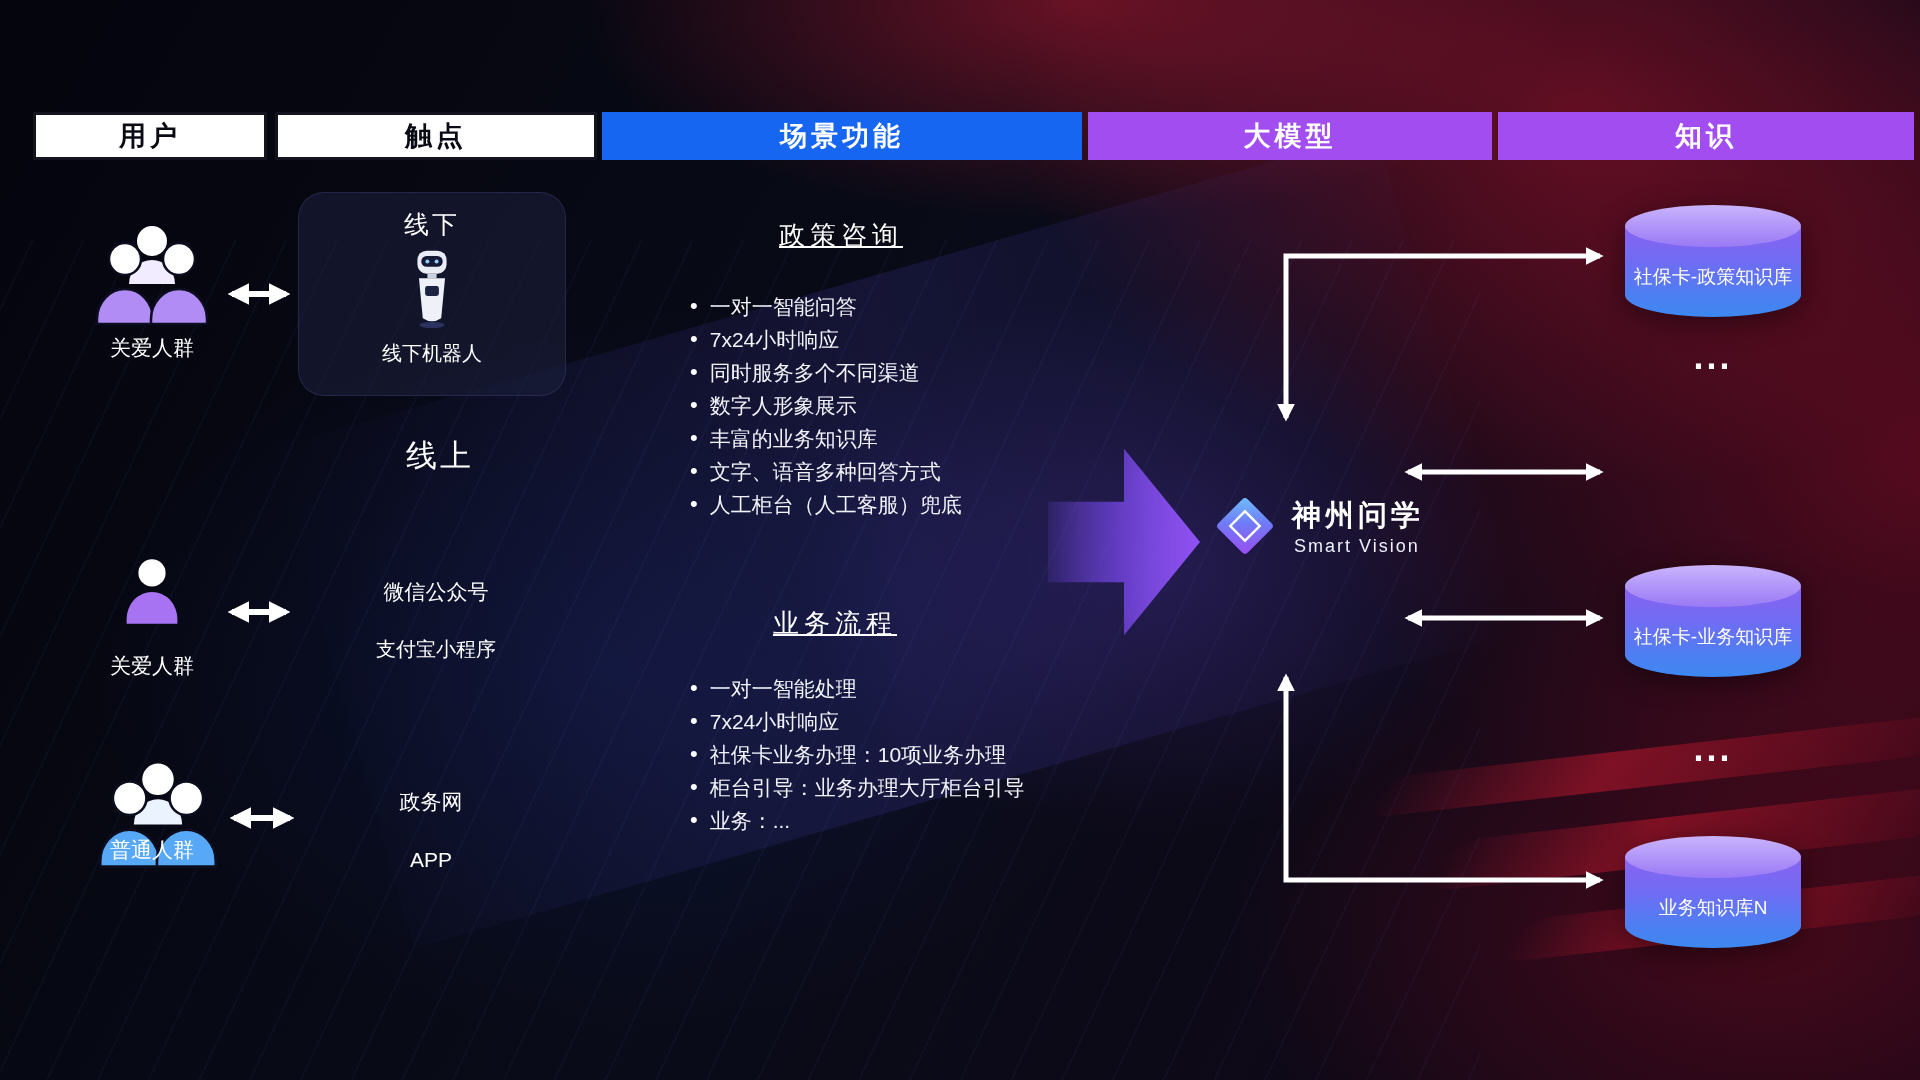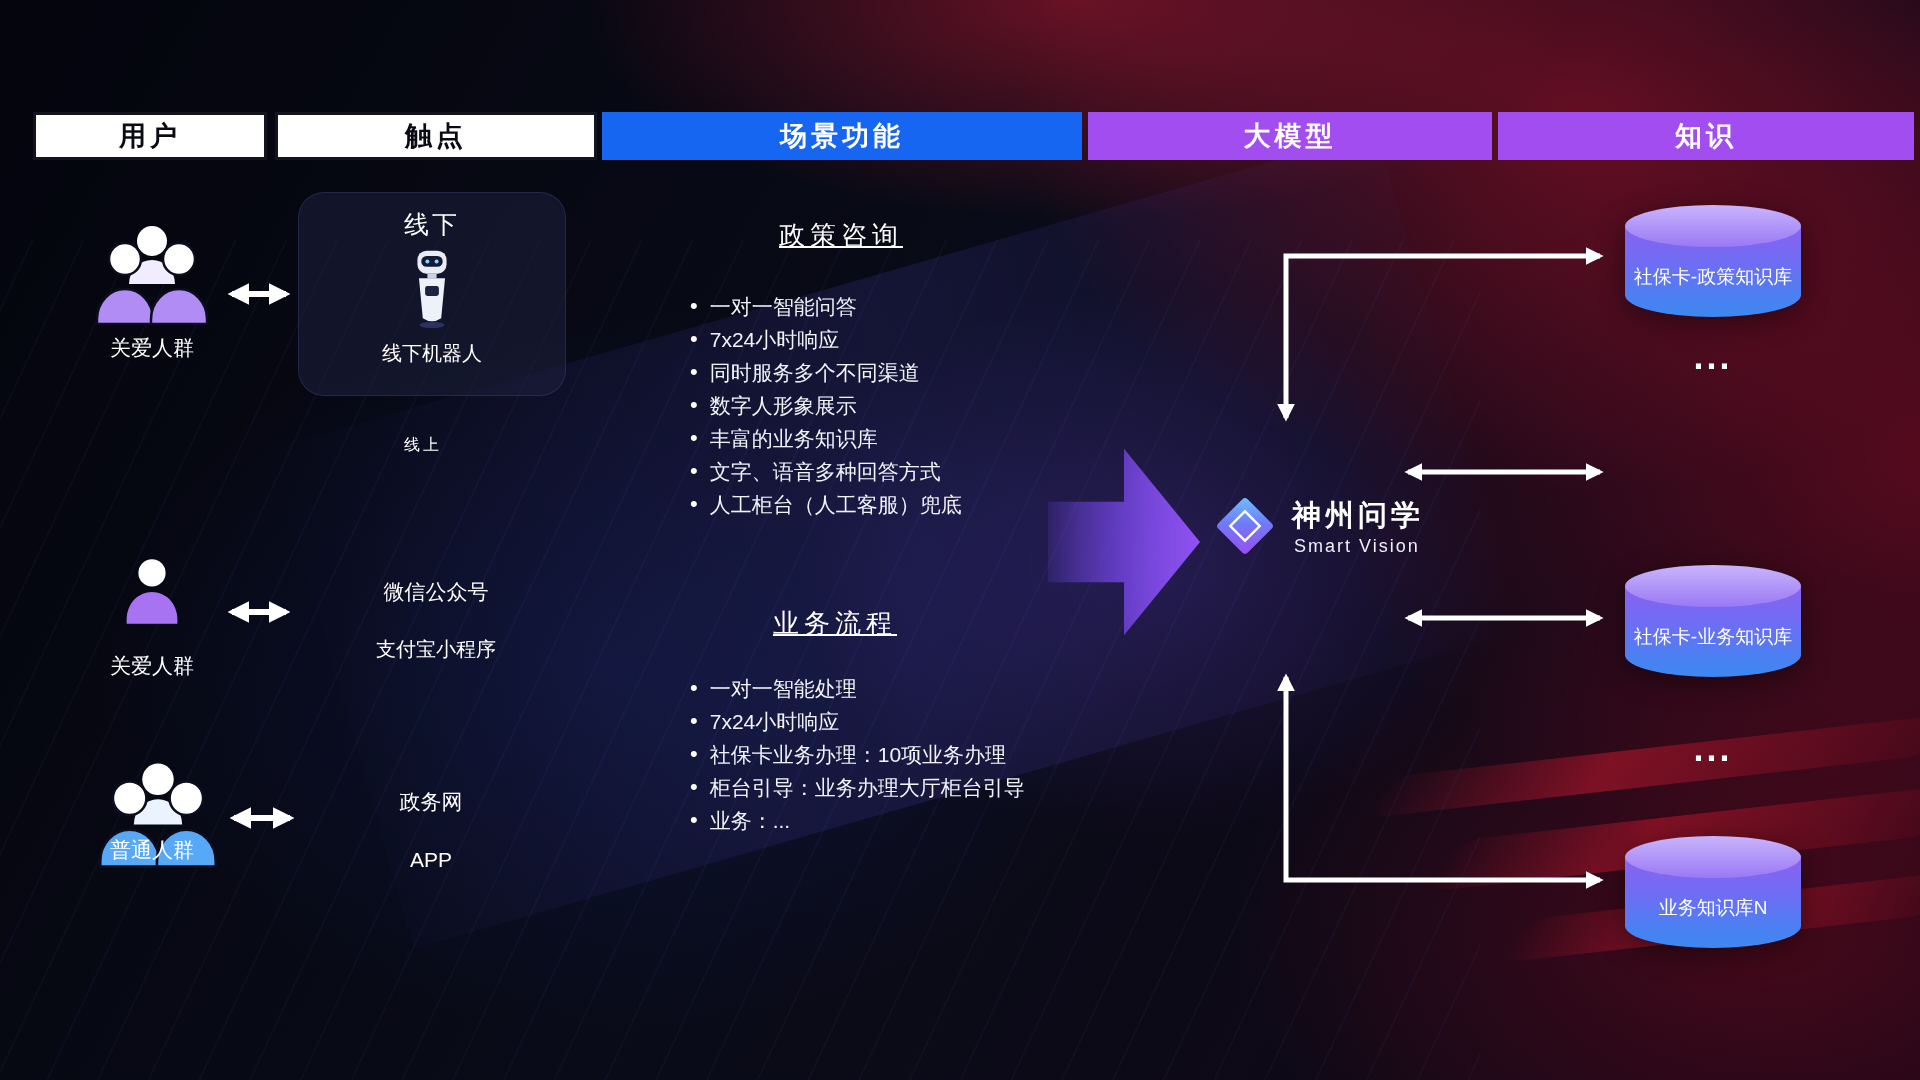--- a/index.html
+++ b/index.html
@@ -162,21 +162,21 @@
       <rect x="16" y="9" width="28" height="14" rx="7" fill="#141a36"></rect>
       <circle cx="24" cy="16" r="2.6" fill="#8fd0ff"></circle>
       <circle cx="36" cy="16" r="2.6" fill="#8fd0ff"></circle>
       <rect x="24" y="32" width="12" height="6" fill="#c9cfdf"></rect>
       <path d="M13 38 h34 l-5 52 q-12 8 -24 0 z" fill="#eef1f8"></path>
       <rect x="21" y="48" width="18" height="13" rx="3" fill="#1d2442"></rect>
     </svg>
   </div>
   <div class="ctext" style="left:432px; top:340px; font-size:20px;">线下机器人</div>
 
-  <div class="ctext" style="left:423px; top:435px; font-size:16px; letter-spacing:3px;">线上</div>
+  <div class="ctext" style="left:440px; top:435px; font-size:31px; letter-spacing:3px;">线上</div>
   <div class="ctext" style="left:436px; top:578px; font-size:21px;">微信公众号</div>
   <div class="ctext" style="left:436px; top:636px; font-size:20px;">支付宝小程序</div>
   <div class="ctext" style="left:431px; top:788px; font-size:21px;">政务网</div>
   <div class="ctext" style="left:431px; top:848px; font-size:21px;">APP</div>
 
   <div class="sc-title" style="left:841px; top:218px;">政策咨询</div>
   <ul class="bullets" style="top:293px;">
     <li>
         <span>一对一智能问答</span>
       </li>

